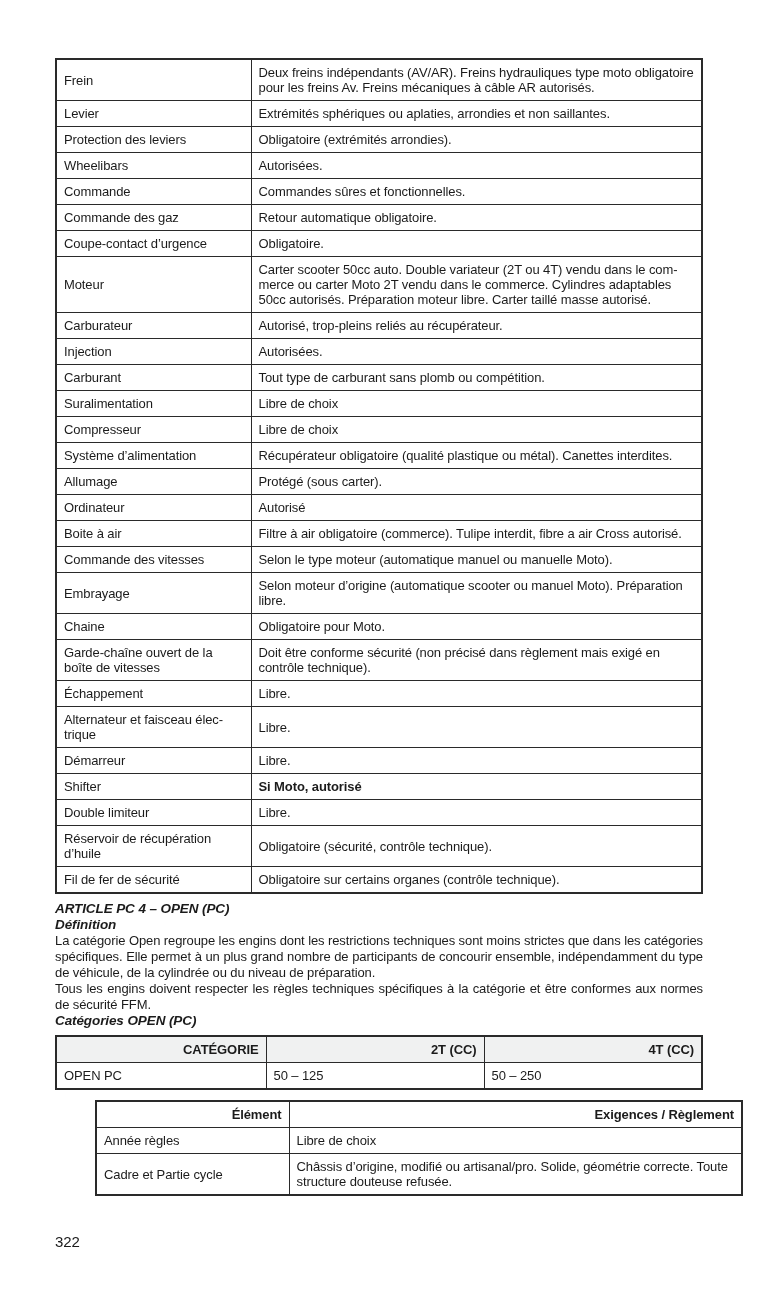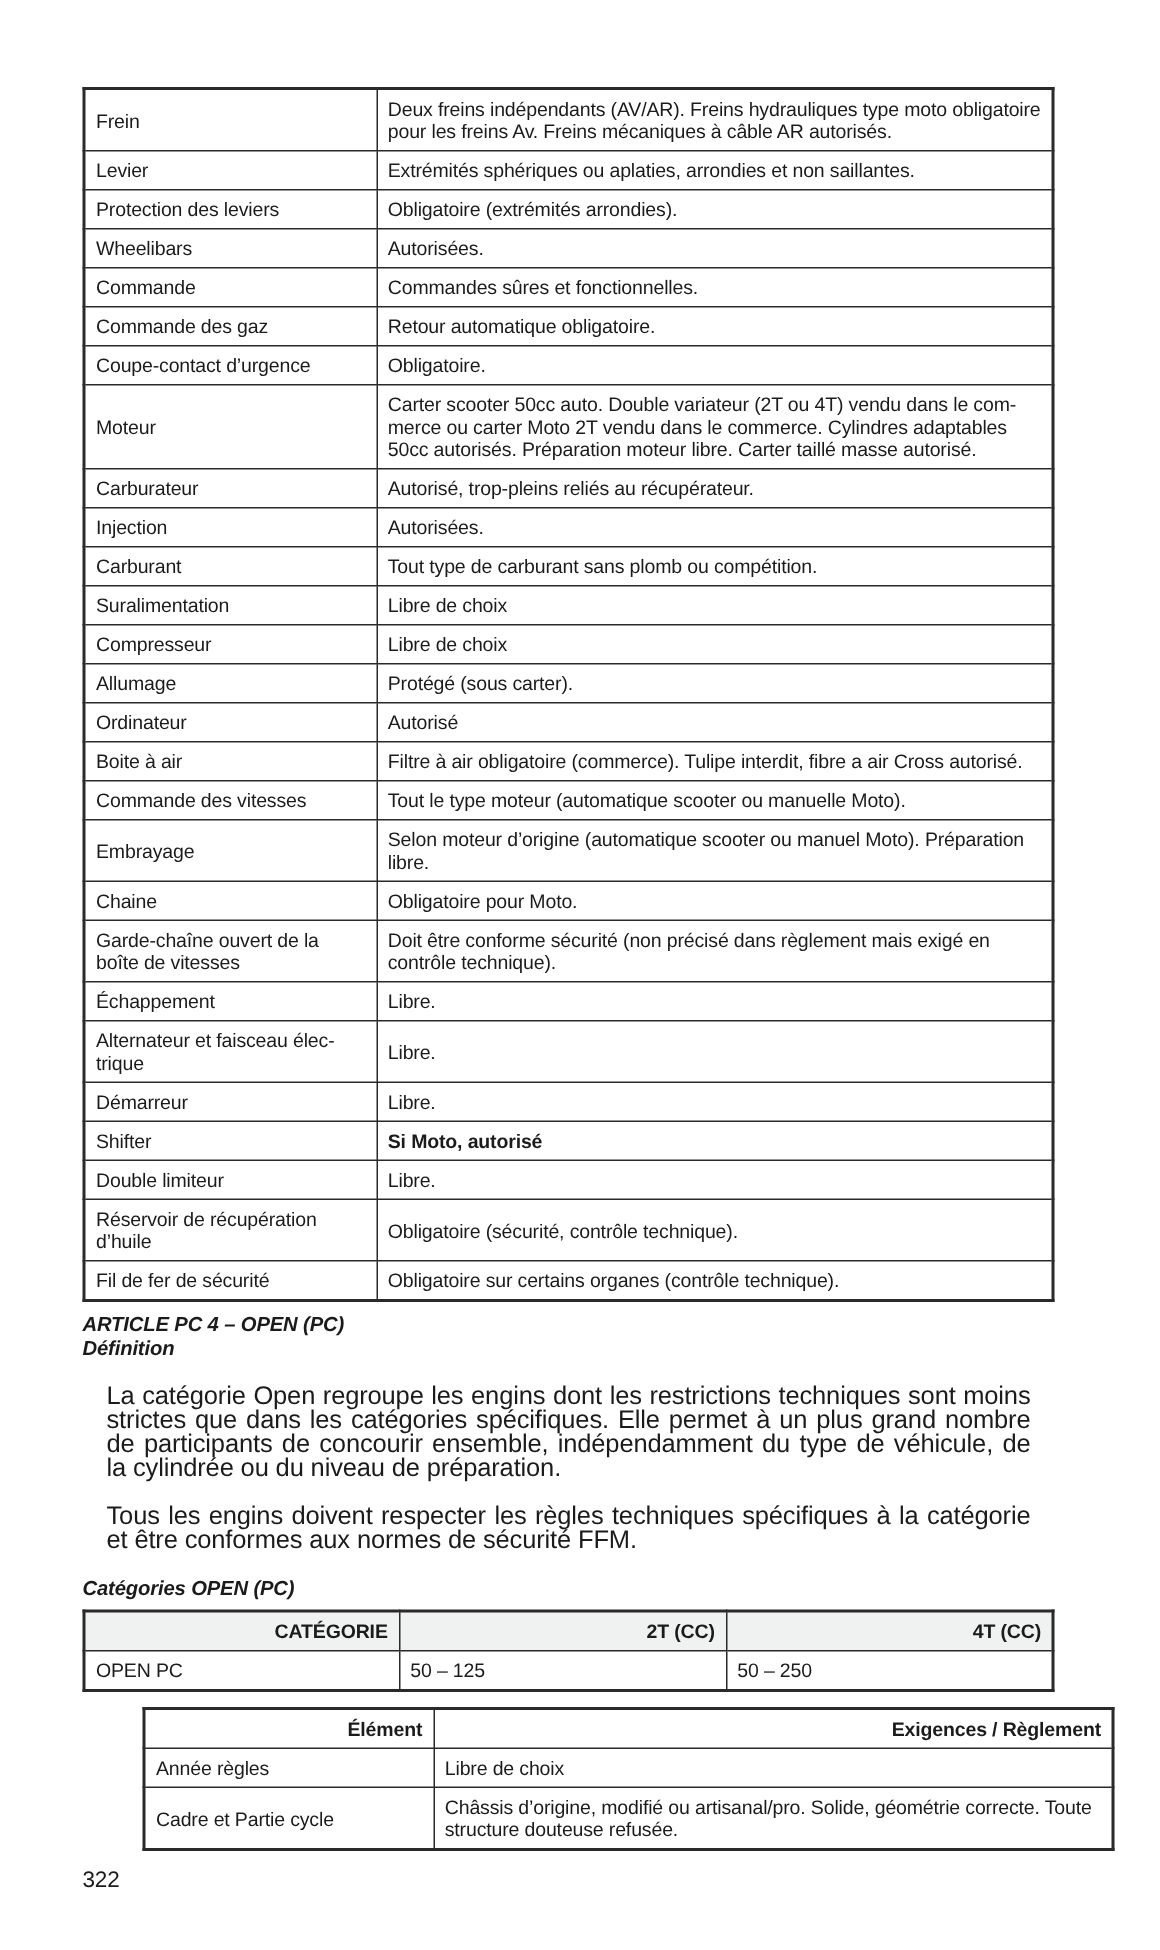--- a/index.html
+++ b/index.html
@@ -42,30 +42,30 @@
   .section { margin-top: 7px; width: 648px; }
   .section h3, .section h4 {
     margin: 0;
     font-size: 13.5px;
     line-height: 16px;
     letter-spacing: -0.1px;
     font-weight: bold;
     font-style: italic;
   }
   .section p {
-    margin: 16px;
-    font-size: 17px;
+    margin: 0;
+    font-size: 13px;
     line-height: 16px;
     letter-spacing: -0.1px;
     text-align: justify;
   }
   .pagenum {
     position: absolute;
     left: 55px;
-    bottom: 38px;
+    bottom: 50px;
     font-size: 15px;
     letter-spacing: -0.1px;
   }
 </style>
 </head>
 <body>
 
 <div class="page">
 
   <table class="tbl main">
@@ -120,34 +120,38 @@
       </tr>
       <tr>
         <td>Suralimentation</td>
         <td>Libre de choix</td>
       </tr>
       <tr>
         <td>Compresseur</td>
         <td>Libre de choix</td>
       </tr>
       <tr>
+        <td>Système d’alimentation</td>
+        <td>Récupérateur obligatoire (qualité plastique ou métal). Canettes interdites.</td>
+      </tr>
+      <tr>
         <td>Allumage</td>
         <td>Protégé (sous carter).</td>
       </tr>
       <tr>
         <td>Ordinateur</td>
         <td>Autorisé</td>
       </tr>
       <tr>
         <td>Boite à air</td>
         <td>Filtre à air obligatoire (commerce). Tulipe interdit, fibre a air Cross autorisé.</td>
       </tr>
       <tr>
         <td>Commande des vitesses</td>
-        <td>Tout le type moteur (automatique scooter ou manuelle Moto).</td>
+        <td>Selon le type moteur (automatique manuel ou manuelle Moto).</td>
       </tr>
       <tr>
         <td>Embrayage</td>
         <td>Selon moteur d’origine (automatique scooter ou manuel Moto). Préparation libre.</td>
       </tr>
       <tr>
         <td>Chaine</td>
         <td>Obligatoire pour Moto.</td>
       </tr>
       <tr>

